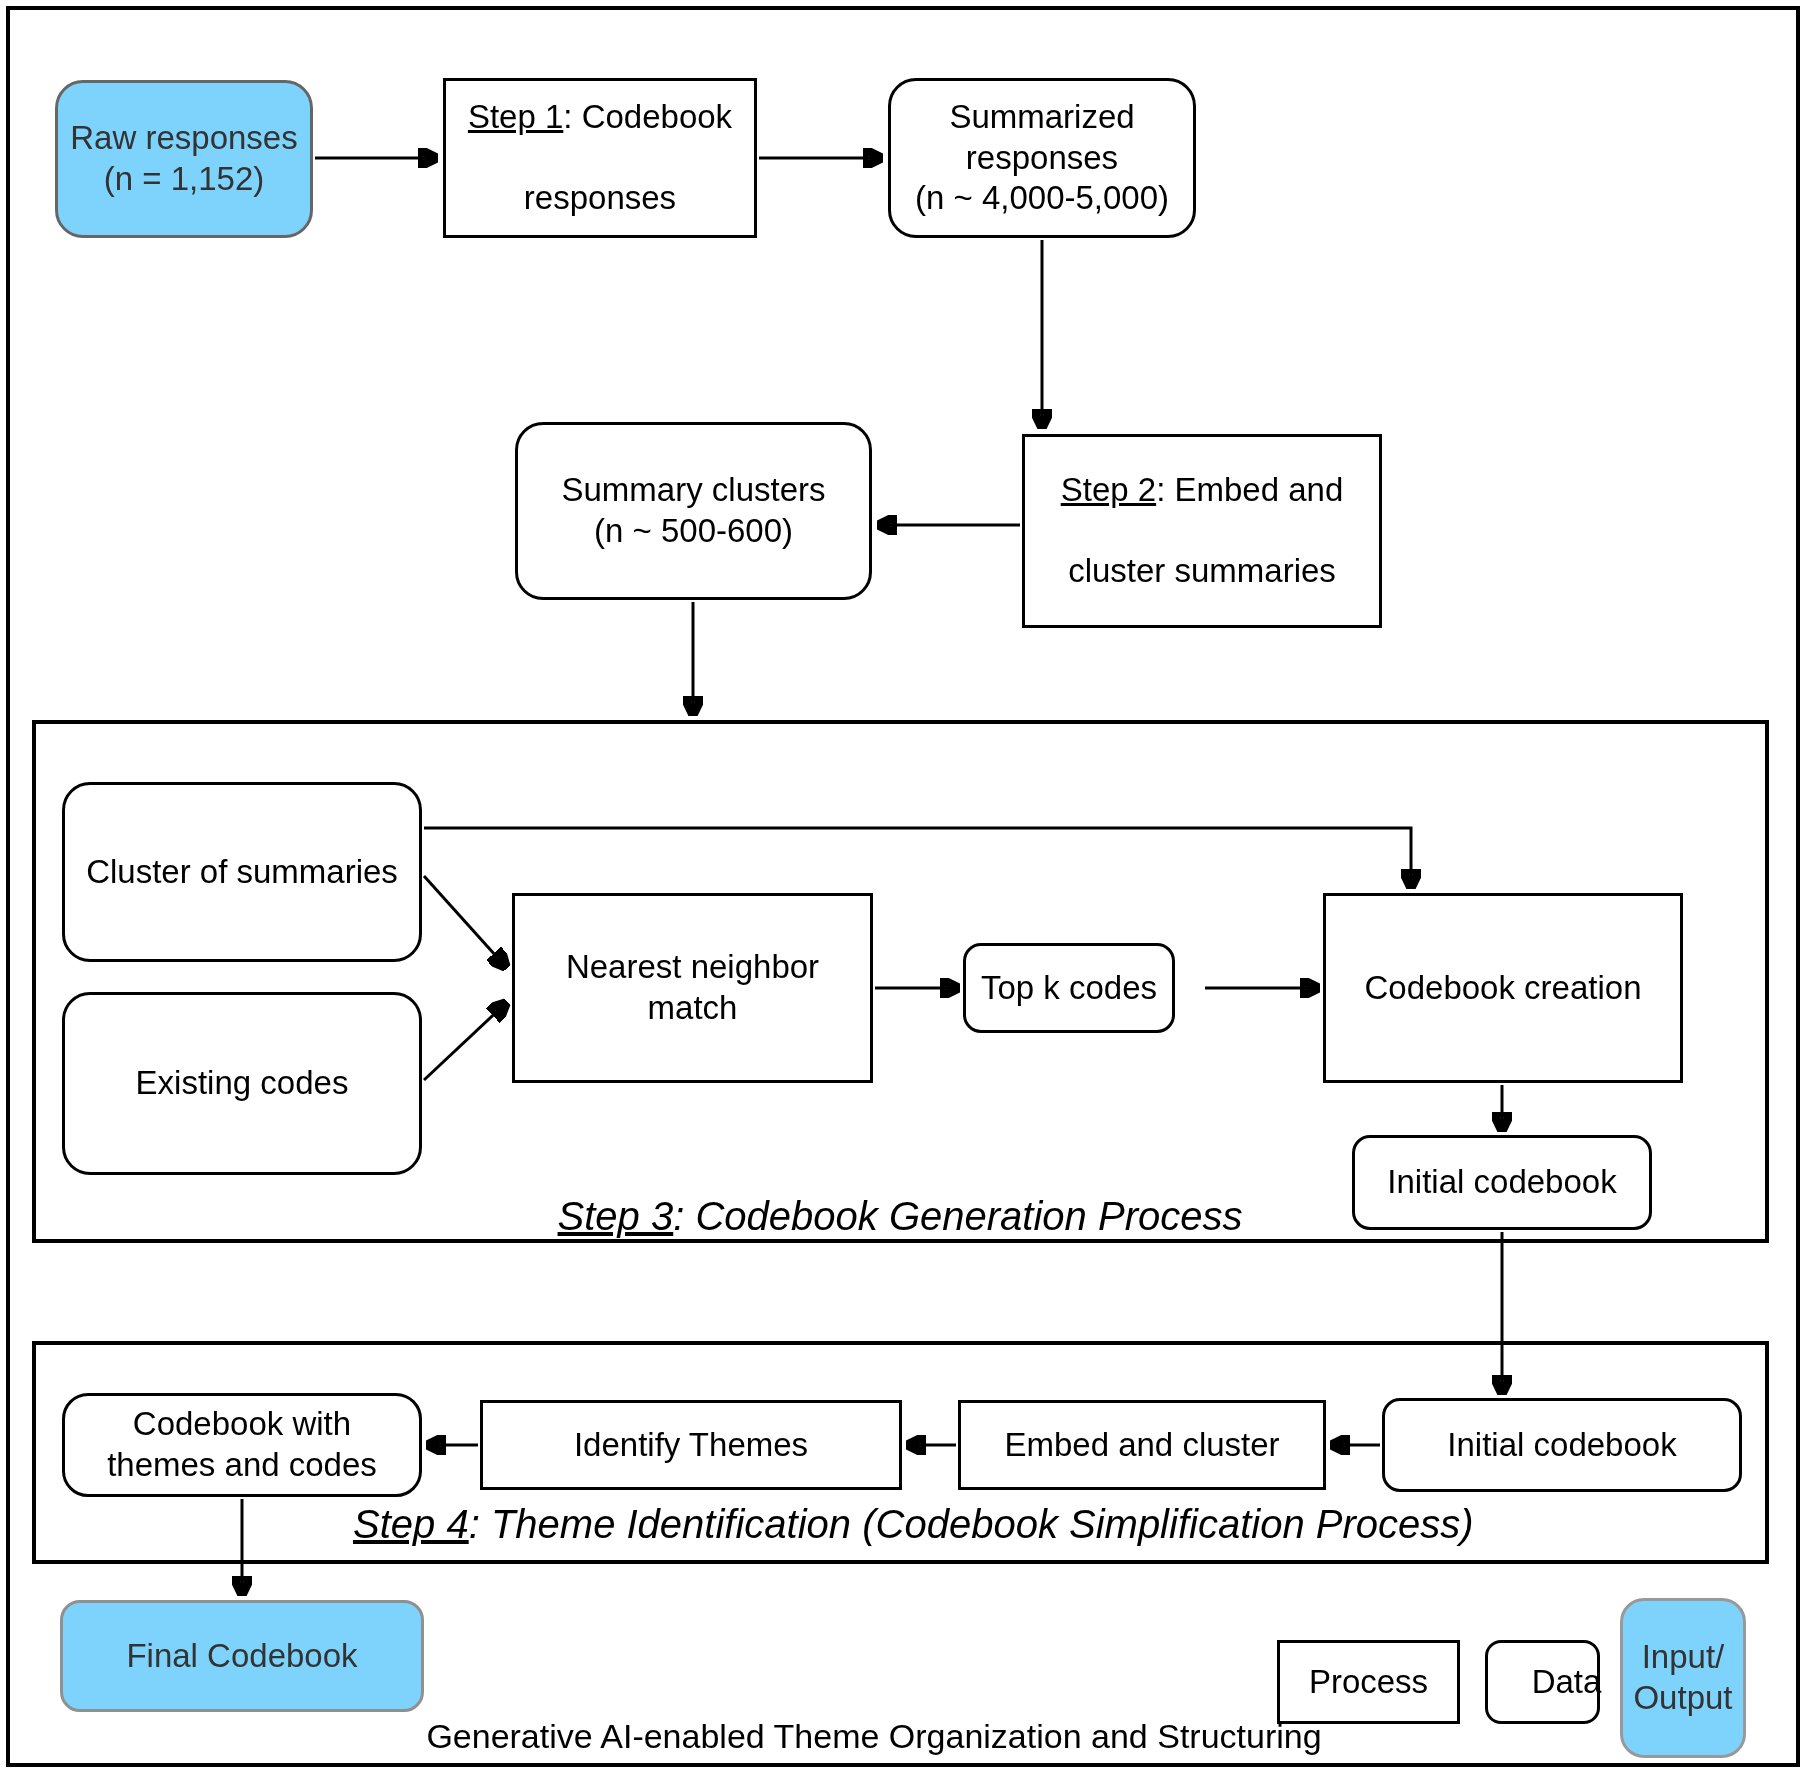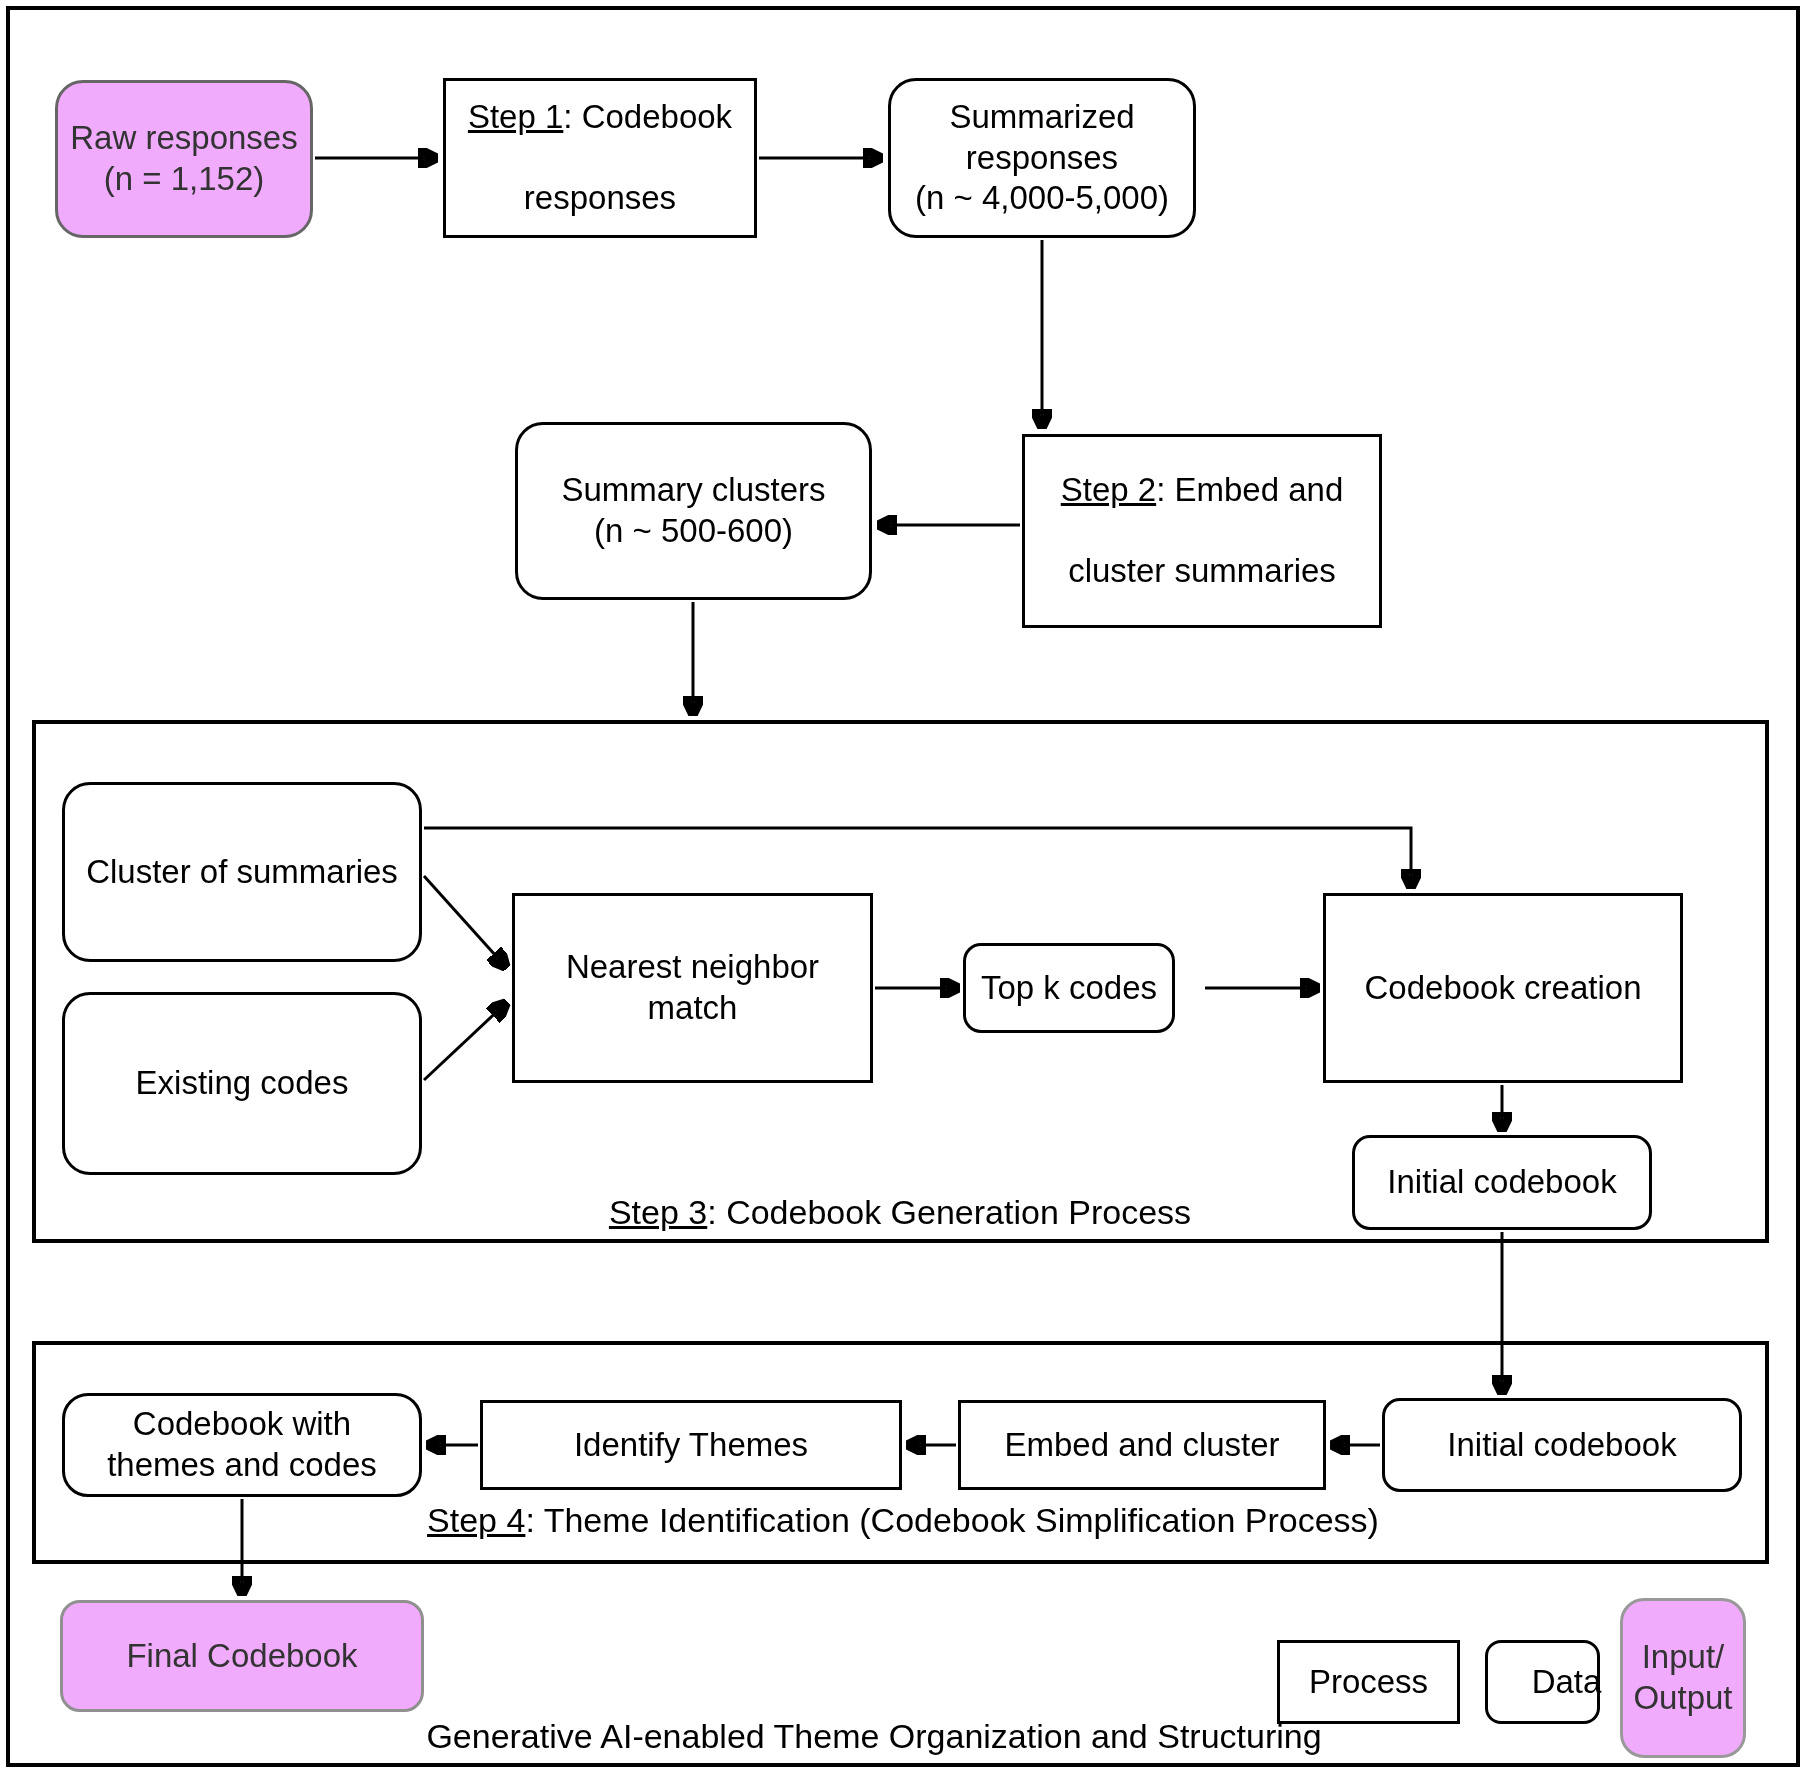--- a/index.html
+++ b/index.html
@@ -9,26 +9,26 @@
   }
   .frame{position:absolute;left:6px;top:6px;right:6px;bottom:6px;border:4px solid #000;}
   .container{position:absolute;border:4px solid #000;box-sizing:border-box;background:transparent;}
   .node{
     position:absolute;display:flex;align-items:center;justify-content:center;
     text-align:center;background:#ffffff;box-sizing:border-box;
   }
   .proc{border:3px solid #000;}
   .data{border:3px solid #000;border-radius:28px;}
   .rsm{border-radius:18px;}
-  .gray{background:#f0abfc;}
+  .gray{background:#7dd3fc;}
   .gray .lbl{color:#333333;}
   .lbl{font-size:33px;line-height:1.24;white-space:pre-line;}
   .u{text-decoration:underline;}
   .seclabel{
-    position:absolute;font-size:34px;line-height:1.2;
+    position:absolute;font-style:italic;font-size:40px;line-height:1.2;
     text-align:center;white-space:nowrap;
   }
   .title{
     position:absolute;left:4px;width:1740px;text-align:center;
     font-size:34px;line-height:1.2;
   }
   svg.wires{position:absolute;left:0;top:0;pointer-events:none;}
   svg.wires path, svg.wires line, svg.wires polyline{
     stroke:#000;stroke-width:3;fill:none;
   }

